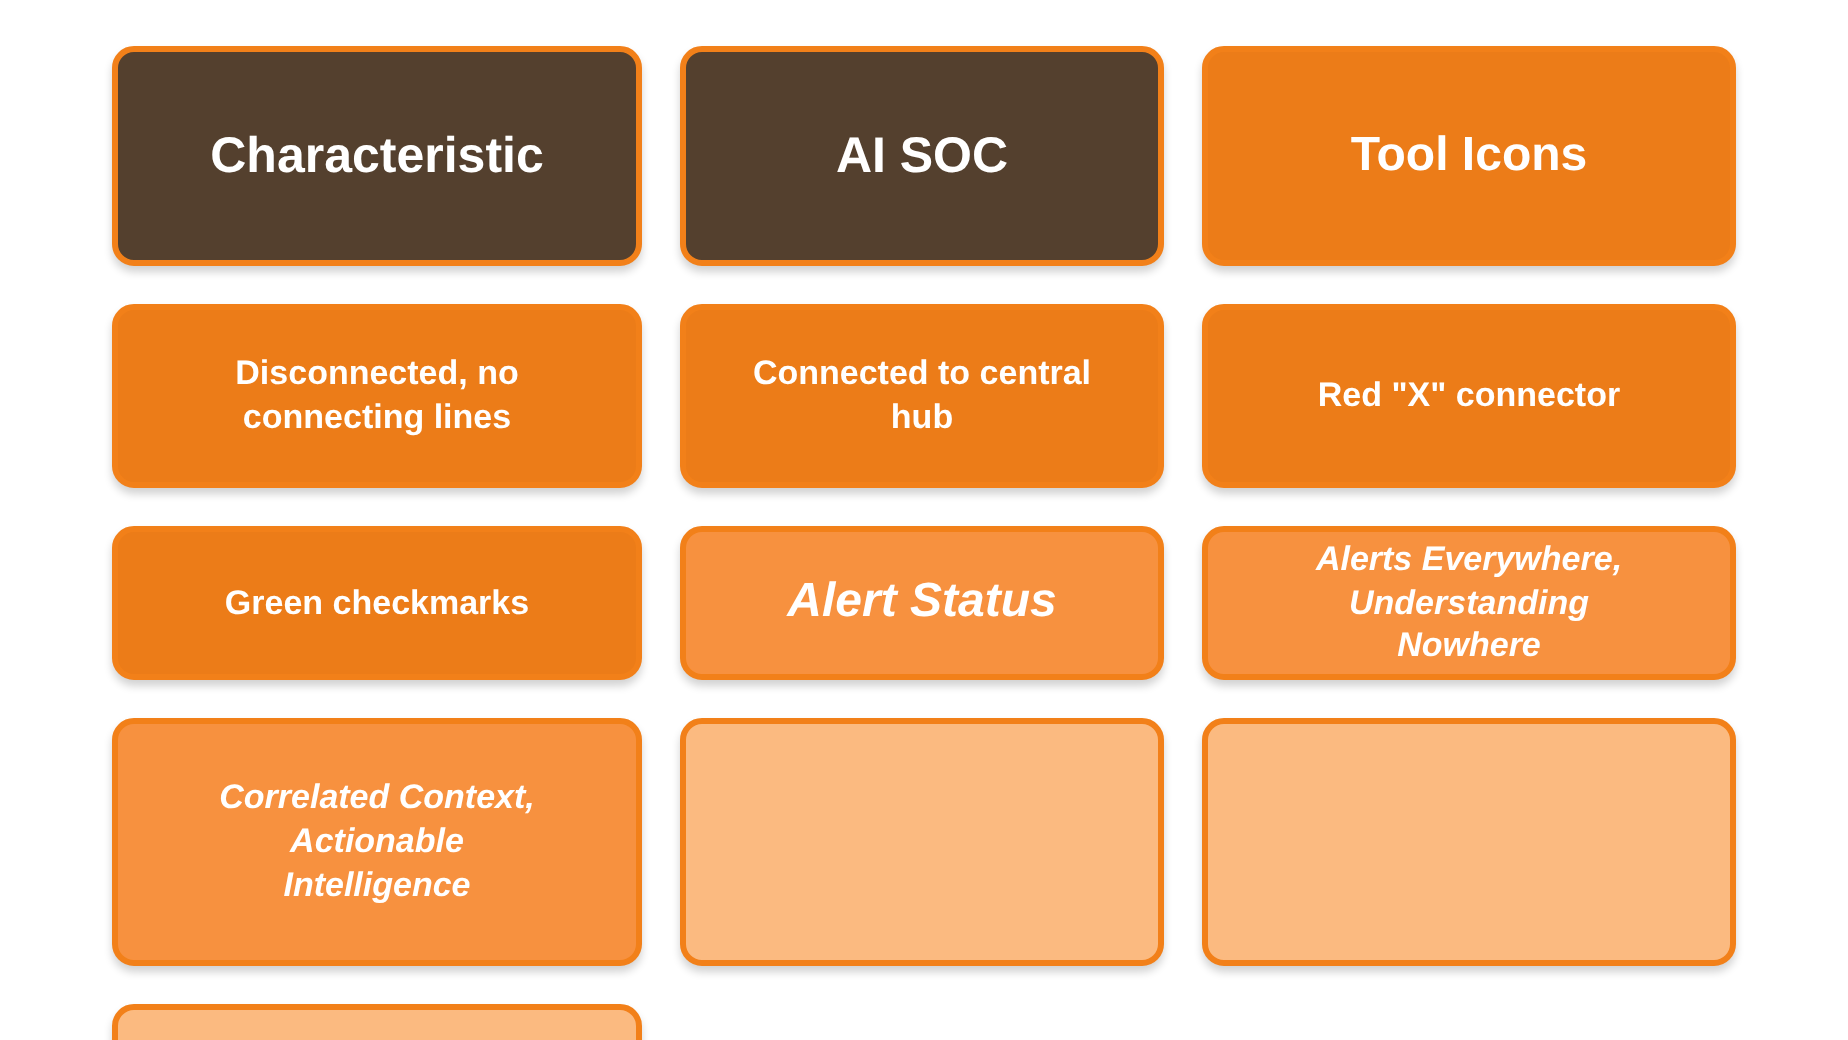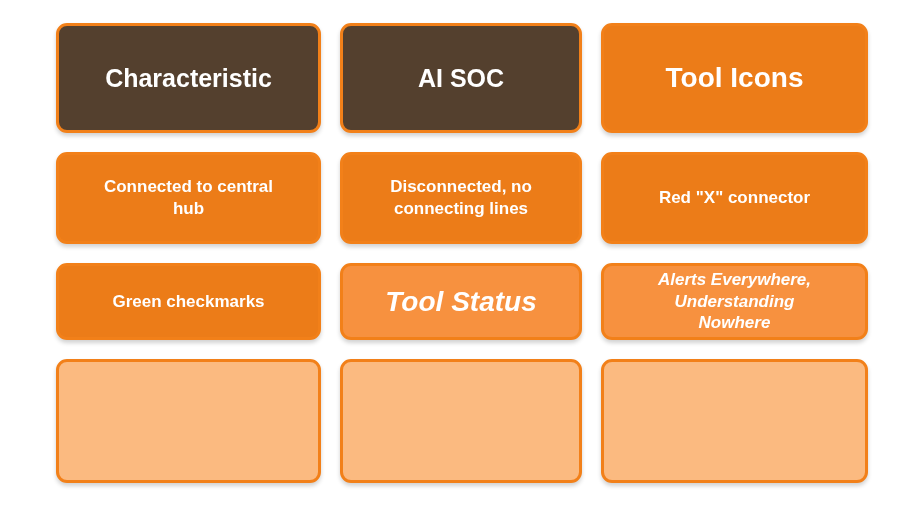--- a/index.html
+++ b/index.html
@@ -34,48 +34,51 @@
     padding: 4px 12px;
     box-shadow: 0 3px 4px rgba(0,0,0,0.18);
     line-height: 1.28;
   }
   .cell.header {
     background: #54402E;
     font-size: 25px;
     line-height: 1.24;
   }
   .cell.label {
-    font-size: 28px;
+    font-size: 24px;
   }
   .cell.body {
     font-size: 17px;
   }
   .row-solid   { background: #EC7C18; }
   .row-faded   { background: #F7913F; font-style: italic; }
   .row-faded2  { background: #FBBA80; }
 </style>
 </head>
 <body>
 
 <div class="table-wrap">
 
   <div class="cell header">Characteristic</div>
   <div class="cell header">AI SOC</div>
 
   <div class="cell label row-solid">Tool Icons</div>
+  <div class="cell body row-solid">Disconnected, no
+connecting lines</div>
   <div class="cell body row-solid">Connected to central
 hub</div>
-  <div class="cell body row-solid">Disconnected, no
-connecting lines</div>
 
   <div class="cell body row-solid">Red "X" connector</div>
   <div class="cell body row-solid">Green checkmarks</div>
 
-  <div class="cell label row-faded">Tool Status</div>
+  <div class="cell label row-faded">Alert Status</div>
   <div class="cell body row-faded">Alerts Everywhere,
 Understanding
 Nowhere</div>
+  <div class="cell body row-faded">Correlated Context,
+Actionable
+Intelligence</div>
 
   <div class="cell label row-faded2"></div>
   <div class="cell body row-faded2"></div>
   <div class="cell body row-faded2"></div>
 
 </div>
 
 </body></html>

